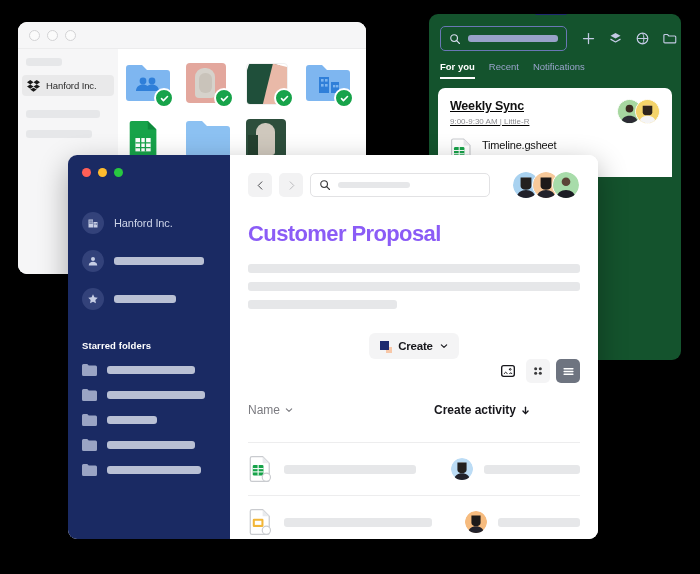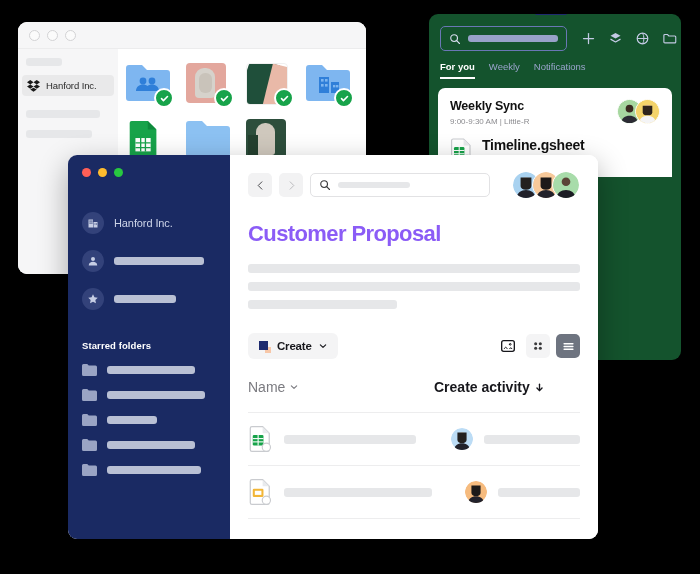--- a/index.html
+++ b/index.html
@@ -69,21 +69,21 @@
   .dtabs{display:flex;gap:14px;padding:10px 11px 0 11px;font-size:9.5px;}
   .dtab{color:#9aa4cc;padding-bottom:5px;white-space:nowrap;}
   .dtab.active{color:#ffffff;font-weight:bold;border-bottom:2px solid #ffffff;}
   .dcard{
     margin:9px 9px 0 9px;background:#ffffff;border-radius:7px 7px 0 0;
     padding:11px 12px 12px 12px;box-sizing:border-box;
   }
   .dcard h3{margin:0;font-size:12.5px;color:#111;letter-spacing:-.2px;}
   .dcard .sub{font-size:8px;color:#8b8b8f;margin-top:4px;}
   .dcard .filerow{display:flex;align-items:center;gap:8px;margin-top:11px;}
-  .dcard .fname{font-size:14px;color:#111;font-weight:bold;letter-spacing:-.2px;}
+  .dcard .fname{font-size:11px;color:#111;font-weight:normal;letter-spacing:-.2px;}
   .dcard .fmeta{font-size:7.5px;color:#9a9a9e;margin-top:3px;display:flex;align-items:center;gap:3px;}
   .dfaces{display:flex;margin-left:auto;}
   .dfaces .av{margin-left:-7px;}
 
   
   #win-front{
     position:absolute;left:68px;top:155px;width:530px;height:384px;
     border-radius:9px;overflow:hidden;display:flex;
     box-shadow:0 10px 30px rgba(0,0,0,.33);
     background:#ffffff;
@@ -115,37 +115,37 @@
     display:flex;align-items:center;gap:7px;padding:0 8px;box-sizing:border-box;background:#fff;
   }
   .fsearch .bar{height:6px;width:72px;}
   .faces{display:flex;margin-left:auto;}
   .faces .av{margin-left:-8px;}
   h1.title{
     margin:22px 0 0 0;font-size:22px;color:#8b5cf6;font-weight:bold;letter-spacing:-.6px;
   }
   .lines{margin-top:17px;display:flex;flex-direction:column;gap:9px;}
   .lines .bar{height:9px;}
-  .toolbar{display:flex;align-items:center;margin-top:24px;}
+  .toolbar{display:flex;align-items:center;margin-top:24px;flex-direction:column;}
   .createbtn{
     display:flex;align-items:center;gap:7px;background:#f4f4f5;border-radius:6px;
     padding:7px 11px;font-size:11.5px;font-weight:bold;color:#17171c;letter-spacing:-.2px;
   }
   .createbtn .sq{width:11px;height:11px;position:relative;}
   .createbtn .sq i{position:absolute;display:block;}
   .createbtn .sq i.b{width:9px;height:9px;background:#1e2b6f;left:0;top:0;}
   .createbtn .sq i.p{width:6px;height:6px;background:#f7c7a8;right:-1px;bottom:-1px;}
   .chev{width:8px;height:8px;}
   .views{display:flex;align-items:center;gap:6px;margin-left:auto;}
   .vbtn{width:24px;height:24px;border-radius:5px;display:flex;align-items:center;justify-content:center;background:#ffffff;}
   .vbtn.soft{background:#f4f4f5;}
   .vbtn.active{background:#6e7480;}
   .colhead{
-    display:flex;align-items:center;margin-top:20px;font-size:14px;color:#7b7b80;
-    padding-bottom:17px;border-bottom:1px solid #ededee;
+    display:flex;align-items:center;margin-top:20px;font-size:12px;color:#7b7b80;
+    padding-bottom:25px;border-bottom:1px solid #ededee;
   }
   .colhead .c1{display:flex;align-items:center;gap:5px;width:186px;}
   .colhead .c2{display:flex;align-items:center;gap:5px;color:#17171c;font-weight:bold;}
   .frow{display:flex;align-items:center;padding:12px 0;border-bottom:1px solid #ededee;}
   .frow .ficon{width:26px;height:28px;margin-right:10px;flex-shrink:0;}
   .frow .n{height:9px;width:132px;}
   .frow .right{display:flex;align-items:center;gap:10px;margin-left:auto;}
   .frow .a{height:9px;width:96px;}
   .av{border-radius:50%;overflow:hidden;flex-shrink:0;border:1.6px solid #fff;}
 </style>
@@ -290,26 +290,26 @@
             </svg>
           <svg viewBox="0 0 24 24">
               <path d="M3 7a1.5 1.5 0 011.5-1.5h4L11 8h9.5A1.5 1.5 0 0122 9.5v8A1.5 1.5 0 0120.5 19h-16A1.5 1.5 0 013 17.5z" stroke="#c3cae4" stroke-width="1.8" stroke-linejoin="round"></path>
             </svg>
         </div>
       </div>
     </div>
 
     <div class="dtabs">
       <span class="dtab active">For you</span>
-      <span class="dtab">Weekly</span>
+      <span class="dtab">Recent</span>
       <span class="dtab">Notifications</span>
     </div>
 
     <div class="dcard">
-      <div style="display:flex;align-items:flex-start;">
+      <div style="display:flex;align-items:flex-start;text-decoration:underline;">
         <div>
           <h3>Weekly Sync</h3>
           <div class="sub">9:00-9:30 AM | Little-R</div>
         </div>
         <div class="dfaces">
           <span class="av" style="width:23px;height:23px;background:#a7d7a0;">
             <svg viewBox="0 0 24 24" style="display:block;width:100%;height:100%;">
                 <circle cx="12" cy="12" r="12" fill="#a7d7a0"></circle>
                 <circle cx="12" cy="9" r="4" fill="#3b2a20"></circle>
                 <path d="M3.5 24c0-5 4-7.6 8.5-7.6s8.5 2.6 8.5 7.6z" fill="#2b2b33"></path>

